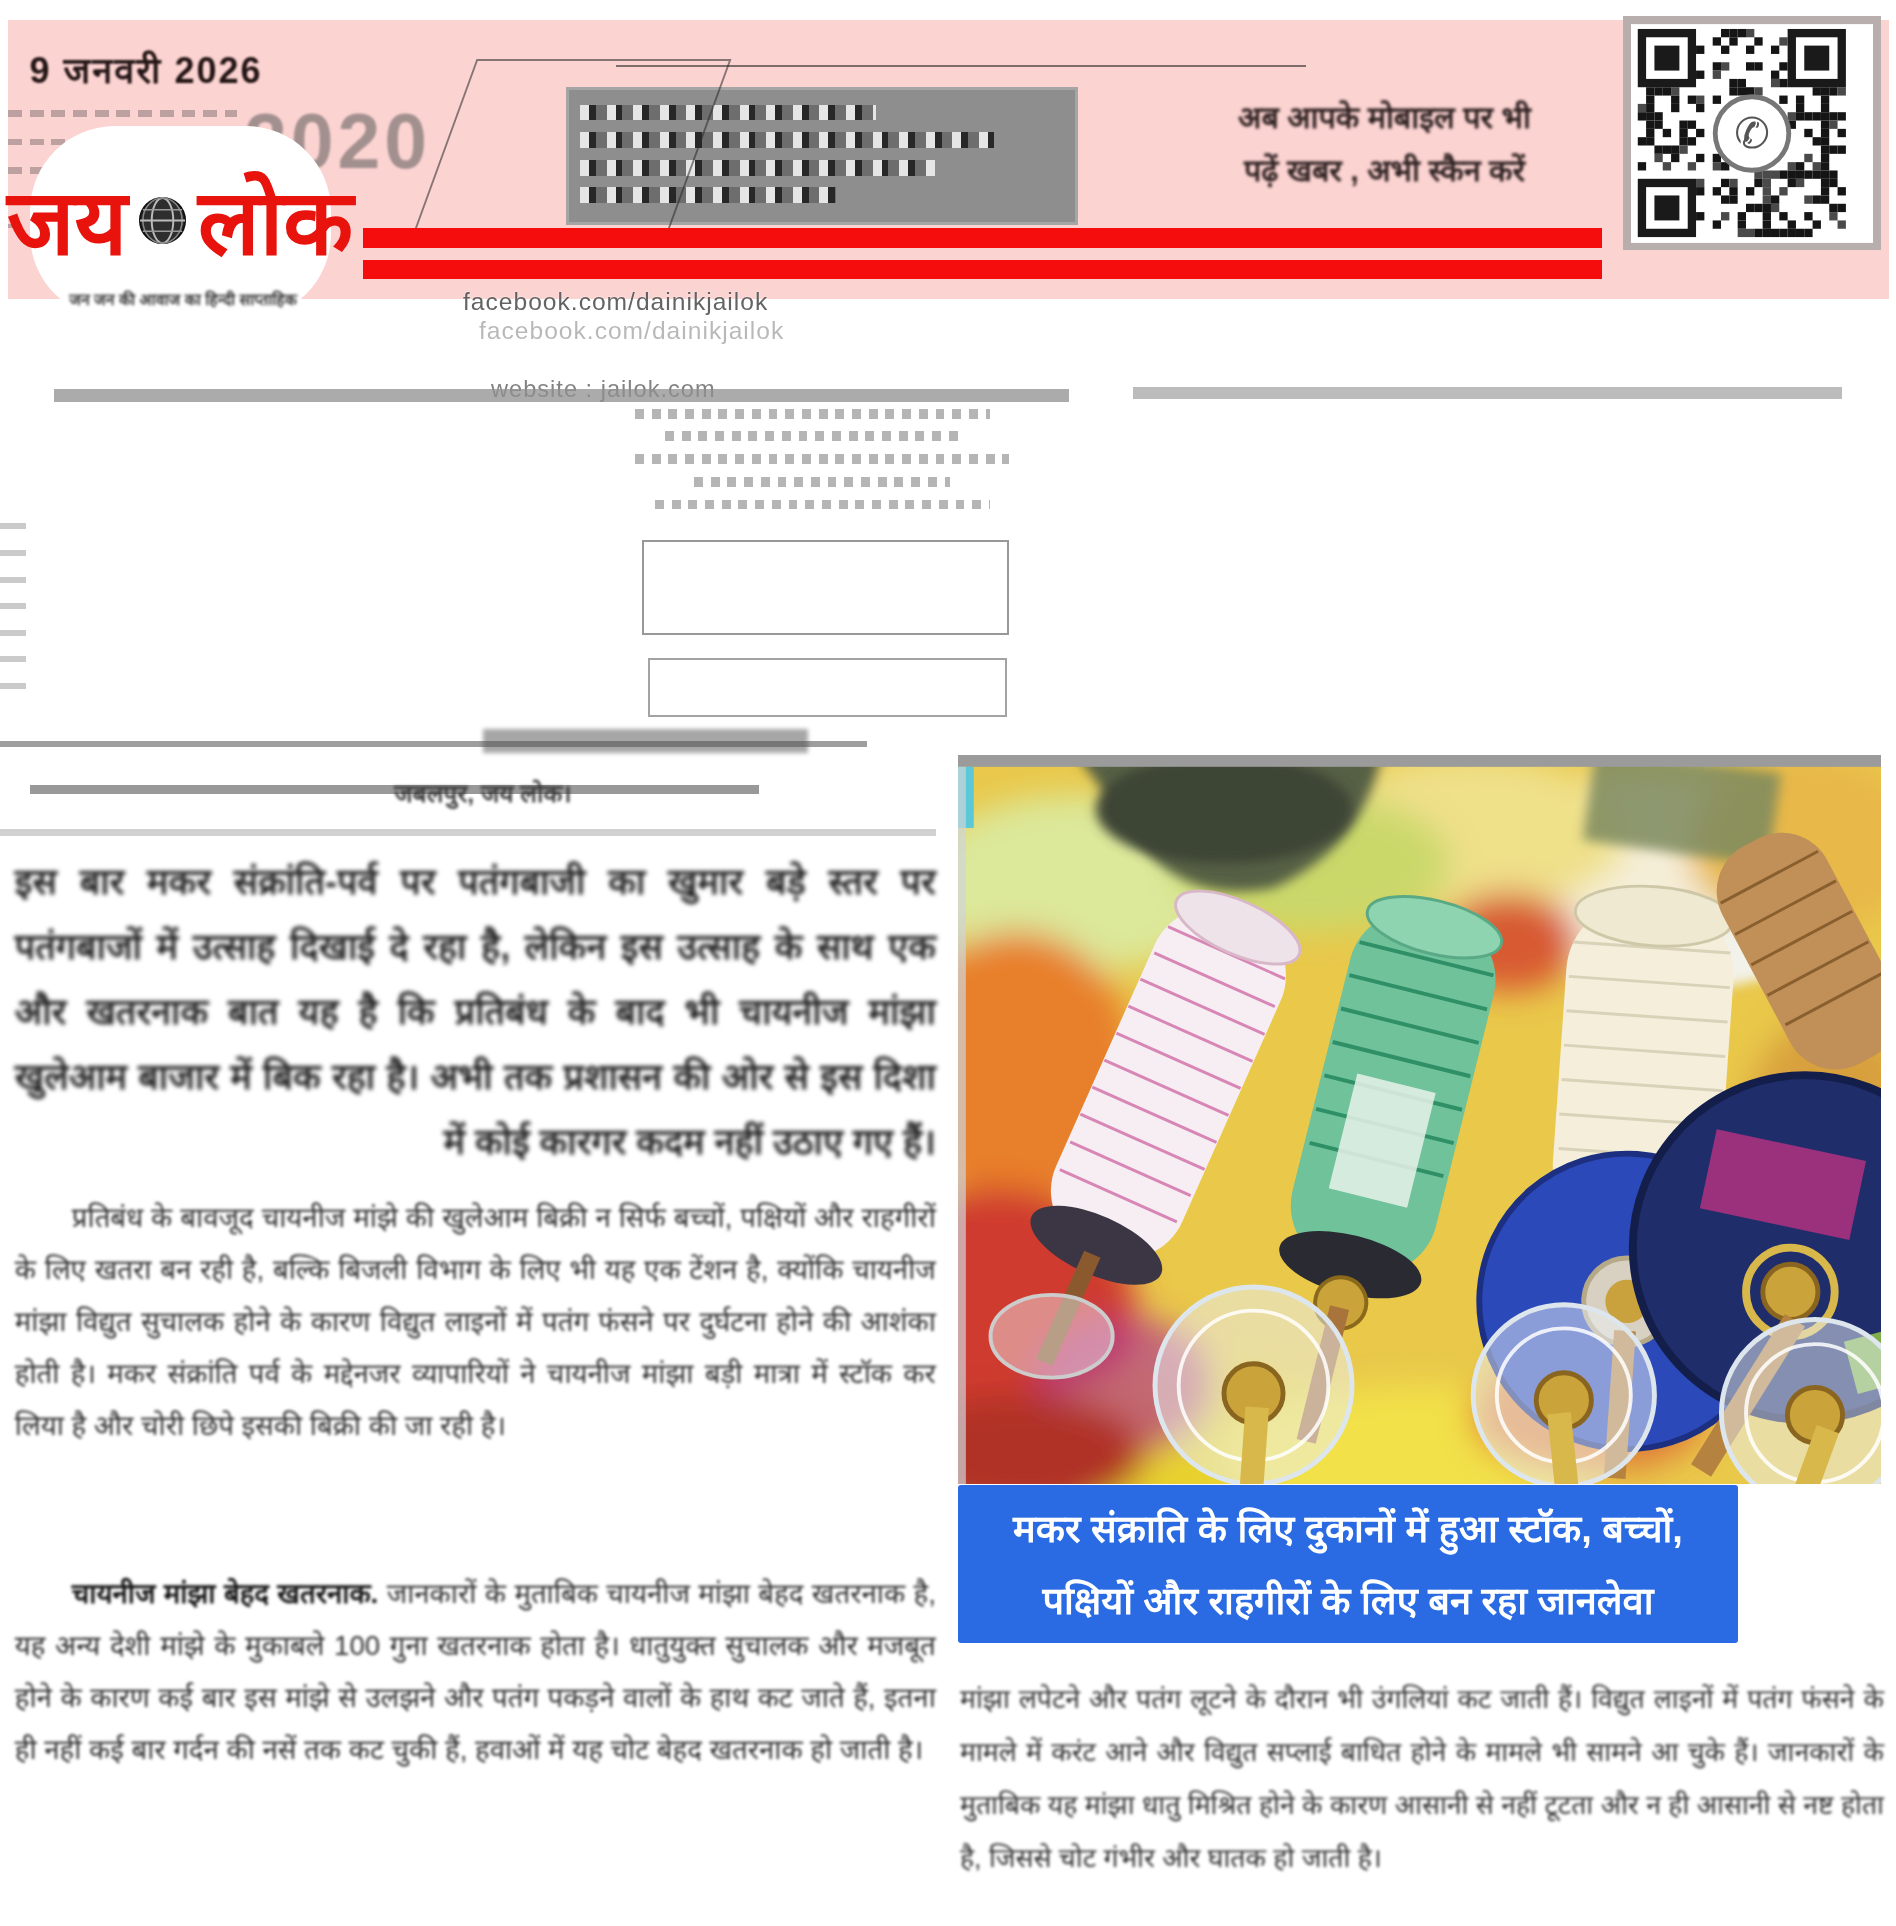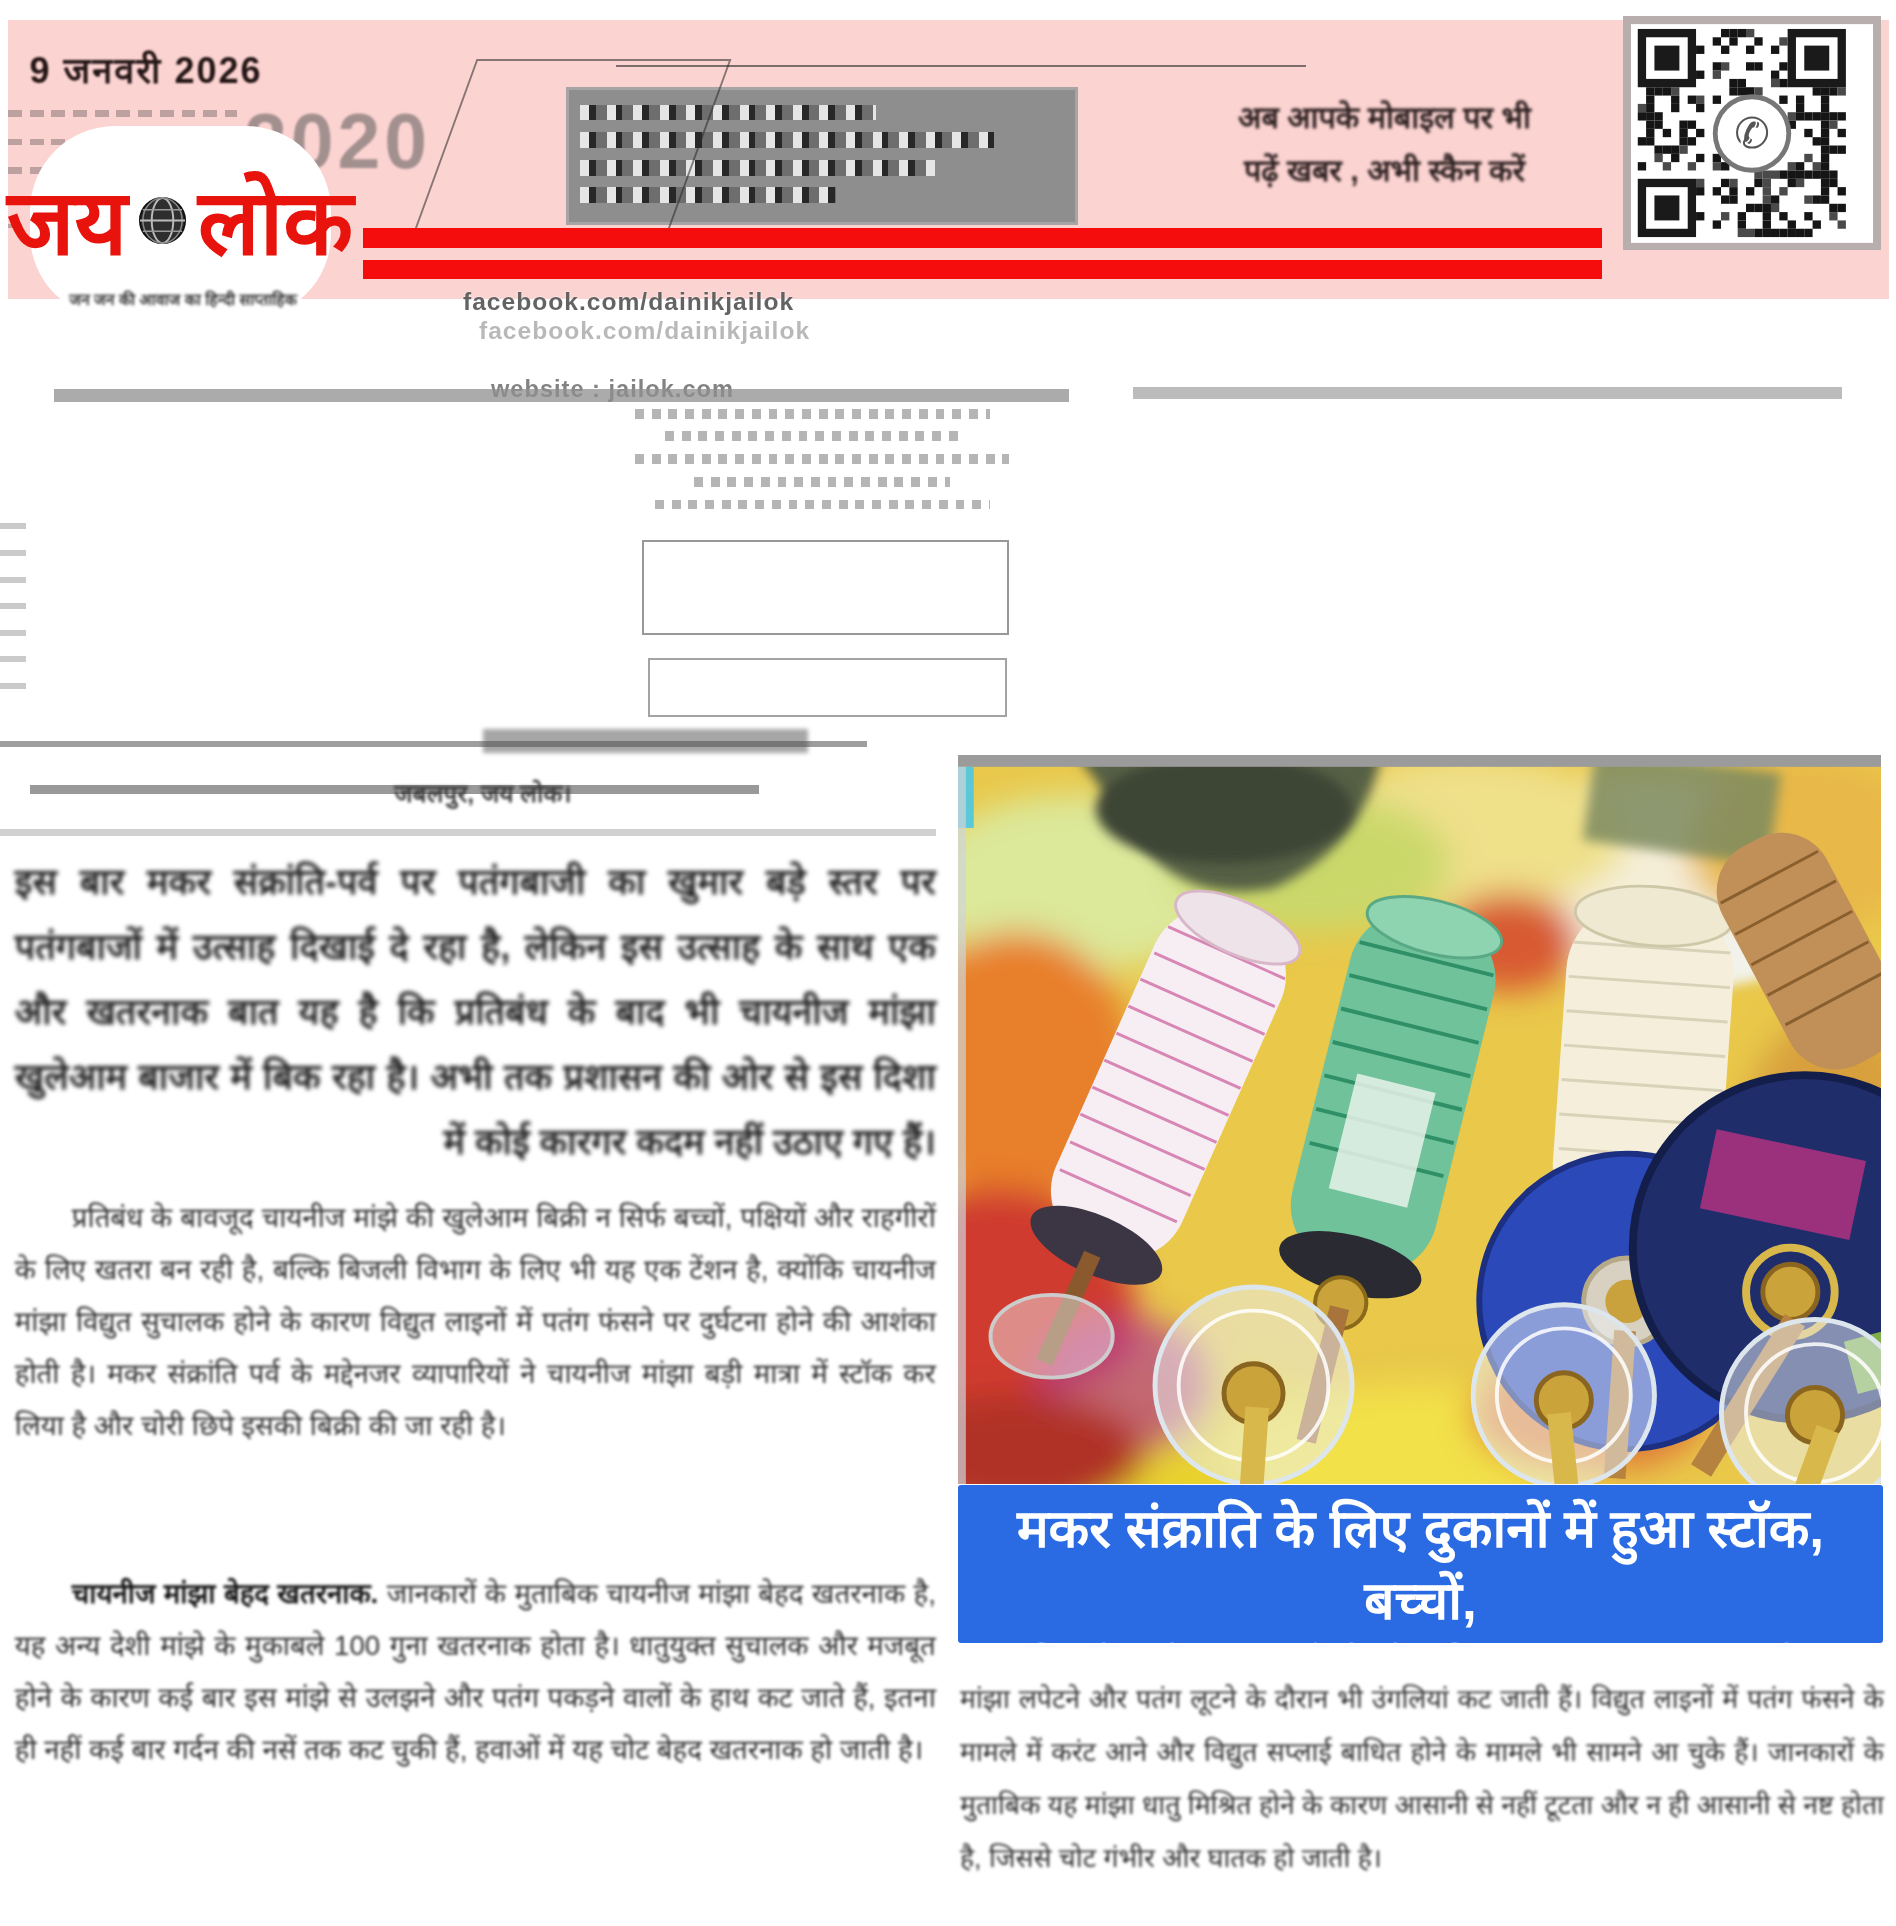--- a/index.html
+++ b/index.html
@@ -30,21 +30,21 @@
         transform:skewX(-20deg);}
   .ghost-topline{left:616px;top:65px;width:690px;height:0;border-top:2px solid rgba(40,40,40,.6);}
   .promo{left:1143px;top:91px;width:483px;text-align:center;font-size:30.5px;font-weight:800;
         color:#2b1f1f;line-height:53px;filter:blur(1.4px);}
   .qr-box{left:1623px;top:15.8px;width:258px;height:234px;background:#b9aeae;padding:0;}
   .qr-box svg{position:absolute;left:7.9px;top:7.9px;}
   .rule{background:#f50d0d;height:19.7px;width:1239px;left:363px;}
   .rule1{top:228px;} .rule2{top:260px;height:18.7px;}
 
   
-  .gtext{font-weight:bold;color:rgba(60,60,60,.8);filter:blur(0.7px);
+  .gtext{font-weight:normal;color:rgba(60,60,60,.8);filter:blur(0.7px);
          text-shadow:0 0 2px #fff;letter-spacing:1px;}
   .gfb1{left:463px;top:288px;font-size:24.6px;}
   .gfb2{left:479px;top:317px;font-size:24.6px;opacity:.45;}
   .gweb{left:491px;top:349px;font-size:23.6px;opacity:.8;margin-top:27px;}
   .gcol{left:635px;top:396px;width:414px;opacity:.6;}
   .gcol .gbar{height:9.9px;margin:12.8px 0;
          background:repeating-linear-gradient(90deg, rgba(50,50,50,.6) 0 8.9px, transparent 8.9px 16.7px);}
   .gbracket1{left:642px;top:540px;width:363px;height:91px;border:2px solid rgba(50,50,50,.5);filter:blur(0.6px);}
   .gbracket2{left:648px;top:658px;width:355px;height:55px;border:2px solid rgba(50,50,50,.45);filter:blur(0.6px);}
   .smear{background:#8f8f8f;opacity:.75;}
@@ -70,22 +70,22 @@
   .para{width:921px;left:14.8px;font-size:27.6px;line-height:52px;text-align:justify;
         color:#2e2e2e;filter:blur(1.8px);text-indent:57px;}
   .para1{top:1192px;}
   .para2{top:1568px;}
   .para .lead{font-weight:bold;color:#111;}
   .rpara{left:960px;top:1673px;width:924px;font-size:26.6px;line-height:53px;text-align:justify;
         color:#2e2e2e;filter:blur(1.8px);}
 
   
   .photo{left:958px;top:755px;width:923px;height:729px;background:#ddd;}
-  .caption{left:958px;top:1485px;width:925px;height:158px;background:#2a6be4;color:#fff;
-        text-align:center;font-weight:800;font-size:53px;line-height:72px;padding-top:7.9px;
+  .caption{left:958px;top:1485px;width:780px;height:158px;background:#2a6be4;color:#fff;
+        text-align:center;font-weight:800;font-size:38px;line-height:72px;padding-top:7.9px;
         box-sizing:border-box;border-radius:3px;}
 </style>
 </head>
 <body>
 
 <div class="page">
 
   <div class="abs band"></div>
 
   <div class="abs date">9 जनवरी 2026</div>

